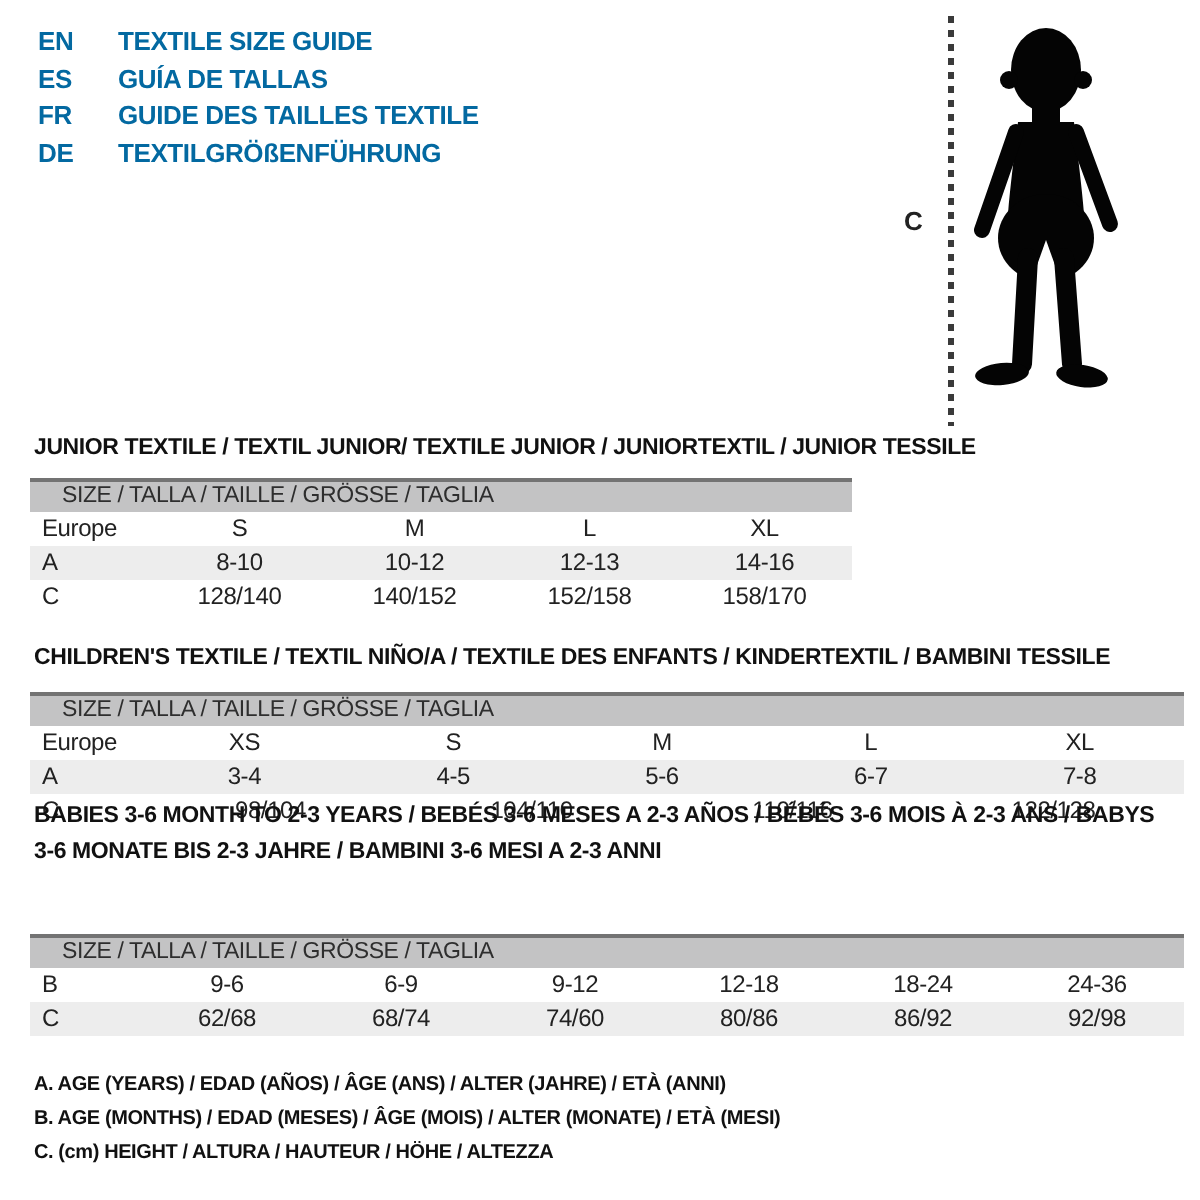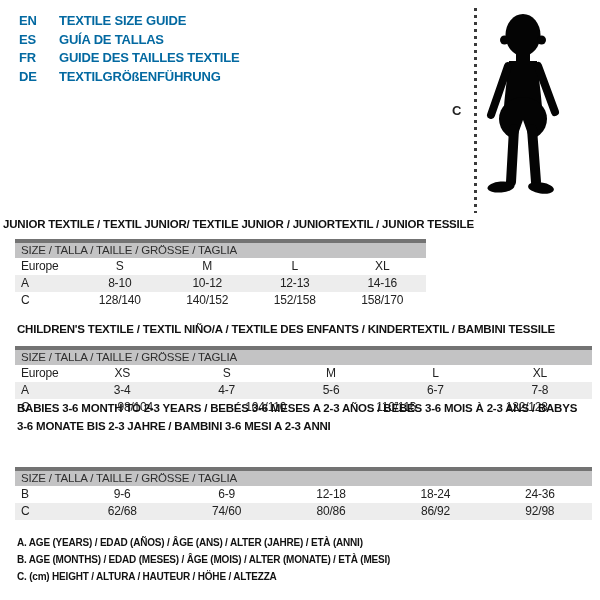--- a/index.html
+++ b/index.html
@@ -19,22 +19,22 @@
   .measure-line{left:474px;top:8px;width:2.5px;height:205px;
     background-image:repeating-linear-gradient(to bottom,#3a3a3a 0 3.5px,transparent 3.5px 7px);}
   .figure-c{left:452px;top:103px;font-size:13px;font-weight:bold;color:#222;}
   .baby-svg{left:482px;top:9px;}
 
   
   .t-title{font-size:11.5px;font-weight:bold;color:#111;line-height:17.5px;display:block;}
 
   
   .size-table{font-size:12px;color:#222;}
-  .thead{background:#c3c3c4;border-top:4px solid #737373;height:15px;line-height:15px;
-    padding-left:6px;font-size:11.5px;color:#2e2e2e;}
+  .thead{background:#c3c3c4;border-top:2px solid #737373;height:15px;line-height:15px;
+    padding-left:16px;font-size:11.5px;color:#2e2e2e;}
   .trow{display:flex;height:17px;line-height:17px;background:#fff;}
   .trow + .trow{background:#ededed;}
   .trow + .trow + .trow{background:#ffffff;}
   .tlabel{padding-left:6px;width:49px;flex:none;}
   .tlabel.w55{width:55px;}
   .tcell{flex:1;text-align:center;}
 
   
   .legend{left:17px;top:535px;}
   .legend-line{font-size:10px;font-weight:bold;color:#111;line-height:16.8px;}
@@ -86,21 +86,21 @@
       <line x1="50" y1="120" x2="54" y2="173" stroke="#040404" stroke-width="10" stroke-linecap="round"></line>
 
       <ellipse cx="19" cy="178" rx="13.5" ry="5.5" transform="rotate(-5 19 178)"></ellipse>
       <ellipse cx="59" cy="179" rx="13" ry="5.5" transform="rotate(8 59 179)"></ellipse>
 
       <line x1="26" y1="57" x2="9" y2="106" stroke="#040404" stroke-width="8" stroke-linecap="round"></line>
       <line x1="56" y1="57" x2="73" y2="103" stroke="#040404" stroke-width="8" stroke-linecap="round"></line>
     </g>
   </svg>
 
-  <div class="abs" style="left:3px;top:216px;width:560px">
+  <div class="abs" style="left:17px;top:216px;width:560px">
     <span class="t-title">JUNIOR TEXTILE / TEXTIL JUNIOR/ TEXTILE JUNIOR / JUNIORTEXTIL / JUNIOR TESSILE</span>
   </div>
   <div class="abs size-table" style="left:15px;top:239px;width:411px">
     <div class="thead">SIZE / TALLA / TAILLE / GRÖSSE / TAGLIA</div>
     <div class="trow">
       <span class="tlabel w55">Europe</span>
       <span class="tcell">S</span>
       <span class="tcell">M</span>
       <span class="tcell">L</span>
       <span class="tcell">XL</span>
@@ -130,21 +130,21 @@
       <span class="tlabel">Europe</span>
       <span class="tcell">XS</span>
       <span class="tcell">S</span>
       <span class="tcell">M</span>
       <span class="tcell">L</span>
       <span class="tcell">XL</span>
     </div>
     <div class="trow">
       <span class="tlabel">A</span>
       <span class="tcell">3-4</span>
-      <span class="tcell">4-7</span>
+      <span class="tcell">4-5</span>
       <span class="tcell">5-6</span>
       <span class="tcell">6-7</span>
       <span class="tcell">7-8</span>
     </div>
     <div class="trow">
       <span class="tlabel">C</span>
       <span class="tcell">98/104</span>
       <span class="tcell">104/110</span>
       <span class="tcell">110/116</span>
       <span class="tcell">122/128</span>
@@ -153,27 +153,29 @@
 
   <div class="abs" style="left:17px;top:400px;width:572px">
     <span class="t-title">BABIES 3-6 MONTH TO 2-3 YEARS / BEBÉS 3-6 MESES A 2-3 AÑOS / BÉBÉS 3-6 MOIS À 2-3 ANS / BABYS 3-6 MONATE BIS 2-3 JAHRE / BAMBINI 3-6 MESI A 2-3 ANNI</span>
   </div>
   <div class="abs size-table" style="left:15px;top:467px;width:577px">
     <div class="thead">SIZE / TALLA / TAILLE / GRÖSSE / TAGLIA</div>
     <div class="trow">
       <span class="tlabel">B</span>
       <span class="tcell">9-6</span>
       <span class="tcell">6-9</span>
+      <span class="tcell">9-12</span>
       <span class="tcell">12-18</span>
       <span class="tcell">18-24</span>
       <span class="tcell">24-36</span>
     </div>
     <div class="trow">
       <span class="tlabel">C</span>
       <span class="tcell">62/68</span>
+      <span class="tcell">68/74</span>
       <span class="tcell">74/60</span>
       <span class="tcell">80/86</span>
       <span class="tcell">86/92</span>
       <span class="tcell">92/98</span>
     </div>
   </div>
 
   <div class="abs legend">
     <div class="legend-line">A. AGE (YEARS) / EDAD (AÑOS) / ÂGE (ANS) / ALTER (JAHRE) / ETÀ (ANNI)</div>
     <div class="legend-line">B. AGE (MONTHS) / EDAD (MESES) / ÂGE (MOIS) / ALTER (MONATE) / ETÀ (MESI)</div>

